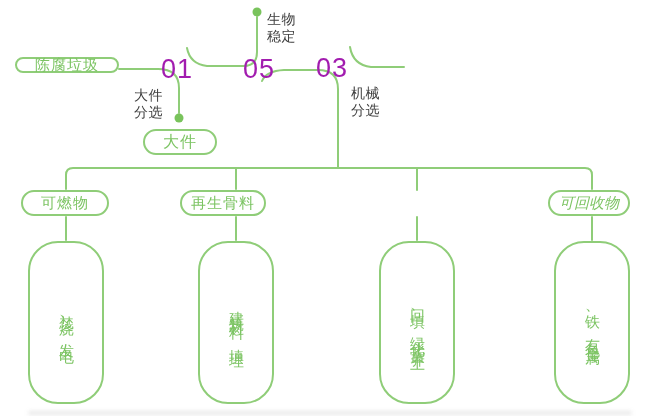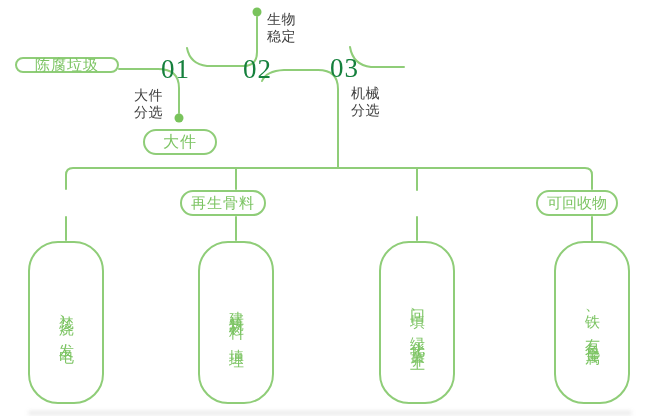--- a/index.html
+++ b/index.html
@@ -19,28 +19,28 @@
     display:flex;align-items:center;justify-content:center;
     color:var(--green);background:#ffffff;
     font-size:15px;letter-spacing:1px;line-height:1;white-space:nowrap;
   }
   .pill.source{left:15px;top:57px;width:104px;height:16px;}
   .pill.bulky{left:143px;top:129px;width:74px;height:26px;font-size:16px;}
   .pill.cat{top:190px;height:26px;}
   .pill.cat.c1{left:21px;width:88px;}
   .pill.cat.c2{left:180px;width:86px;text-align:right;}
   .pill.cat.c3{left:377px;width:80px;letter-spacing:3px;}
-  .pill.cat.c4{left:536px;width:82px;letter-spacing:0;}
+  .pill.cat.c4{left:548px;width:82px;letter-spacing:0;font-style:italic;}
   .stepnum{
-    position:absolute;color:#15803d;font-size:27px;line-height:1;
-    font-family:Liberation Serif, serif;letter-spacing:1px;
+    position:absolute;color:#a21caf;font-size:27px;line-height:1;
+    font-family:Liberation Sans, sans-serif;letter-spacing:1px;
   }
   .stepnum.n1{left:161px;top:56px;}
   .stepnum.n2{left:243px;top:56px;}
-  .stepnum.n3{left:330px;top:55px;}
+  .stepnum.n3{left:316px;top:55px;}
   .steplabel{
     position:absolute;color:var(--dark);font-size:14px;line-height:1.2;
     white-space:pre-line;letter-spacing:0.5px;
   }
   .steplabel.l1{left:134px;top:87px;}
   .steplabel.l2{left:267px;top:11px;}
   .steplabel.l3{left:351px;top:85px;}
   .obox{
     position:absolute;box-sizing:border-box;top:241px;width:76px;height:163px;
     border:2px solid var(--line);border-radius:30px;background:#ffffff;
@@ -87,32 +87,33 @@
     </g>
     <g fill="#79c35c" stroke="none">
       <circle cx="179" cy="118" r="4.5"></circle>
       <circle cx="257" cy="12" r="4.5"></circle>
     </g>
   </svg>
 
   <div class="pill source">陈腐垃圾</div>
 
   <div class="stepnum n1">01</div>
-  <div class="stepnum n2">02</div>
+  <div class="stepnum n2">05</div>
   <div class="stepnum n3">03</div>
 
   <div class="steplabel l1">大件
 分选</div>
   <div class="steplabel l2">生物
 稳定</div>
   <div class="steplabel l3">机械
 分选</div>
 
   <div class="pill bulky">大件</div>
 
+  <div class="pill cat c1">可燃物</div>
   <div class="pill cat c2">再生骨料</div>
   <div class="pill cat c4">可回收物</div>
 
   <div class="obox b1">
     <div class="vtext">焚烧、发电</div>
   </div>
   <div class="obox b2">
     <div class="vtext">建筑材料、填埋</div>
   </div>
   <div class="obox b3">

